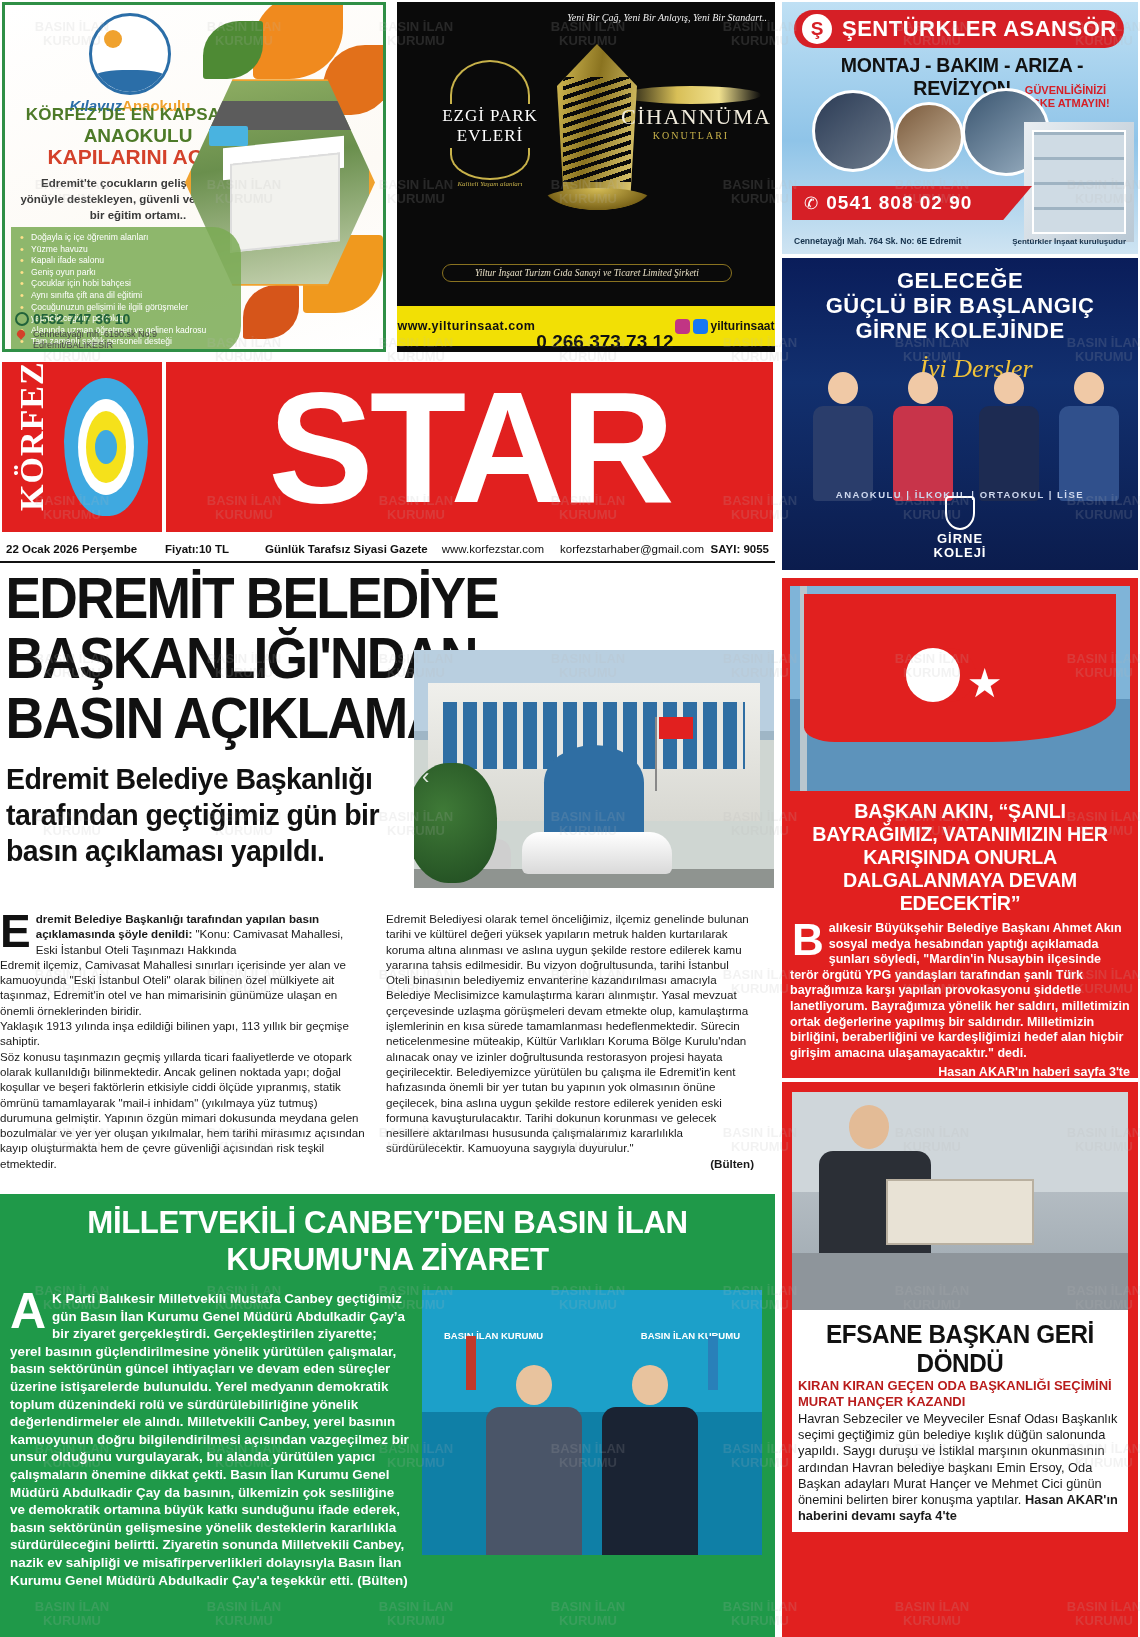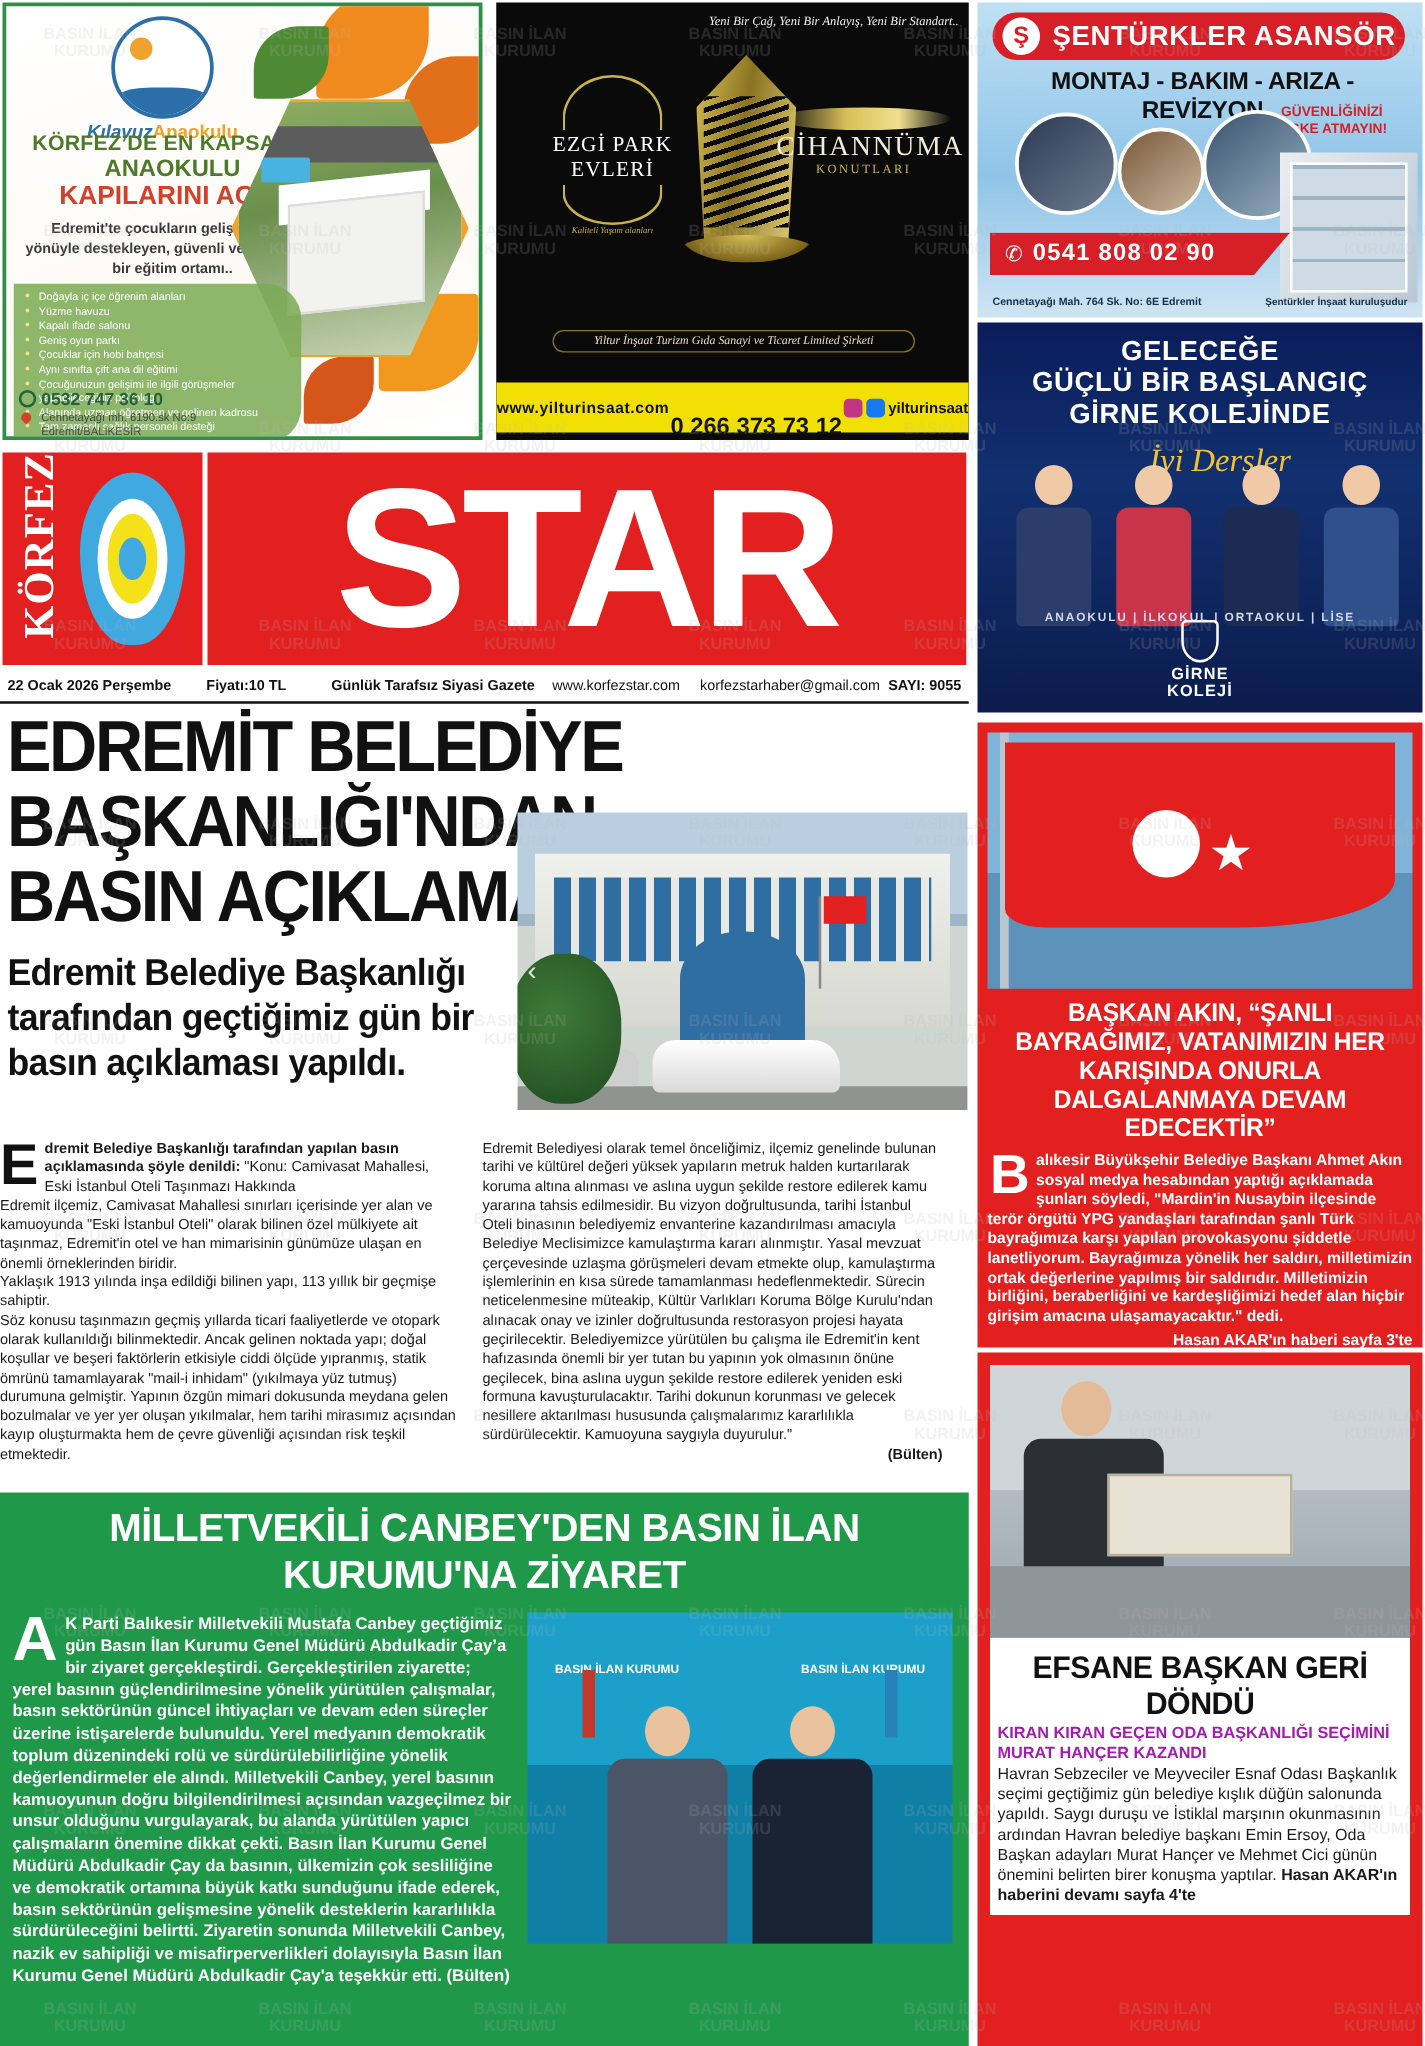--- a/index.html
+++ b/index.html
@@ -244,21 +244,21 @@
   .br-photo .wall{ position:absolute; left:0;top:0;width:100%;height:46%;background:#cfd6da;}
   .br-photo .box{ position:absolute; left:28%; top:40%; width:44%; height:30%;
                   background:#e8e2d5; border:2px solid #b9b0a0;}
   .br-photo .man{ position:absolute; left:8%; top:6%; width:120px;height:200px;}
   .br-photo .man .h{ width:40px;height:44px;border-radius:50%;margin-left:30px;background:#e3bb96;}
   .br-photo .man .s{ width:112px;height:152px;margin-top:2px;background:#2b2f36;border-radius:14px 14px 0 0;}
   .br-photo .tbl{ position:absolute; left:0; bottom:0; width:100%; height:26%; background:#8e959b;}
   .br-h{ margin-top:6px; text-align:center; font-weight:bold; font-size:25px; color:#111;
          letter-spacing:-.4px; transform:scaleX(.97); background:#fff; }
   .br-wrap{ background:#fff; padding:4px 6px 8px 6px; margin-top:0;}
-  .br-sub{ font-size:13px; font-weight:bold; color:#a21caf; line-height:16px;}
+  .br-sub{ font-size:13px; font-weight:bold; color:#b91c1c; line-height:16px;}
   .br-body{ font-size:12.8px; line-height:16.2px; color:#1a1a1a; margin-top:1px;}
   .br-body b{ font-weight:bold; }
 
   
   .wm{ position:absolute; inset:0; pointer-events:none; z-index:5; opacity:.17;}
   .wm div{ position:absolute; color:#b9b9b9; font-size:13px; font-weight:bold; line-height:14px;
            text-align:center; transform:rotate(0deg);}
 </style>
 </head>
 <body>

